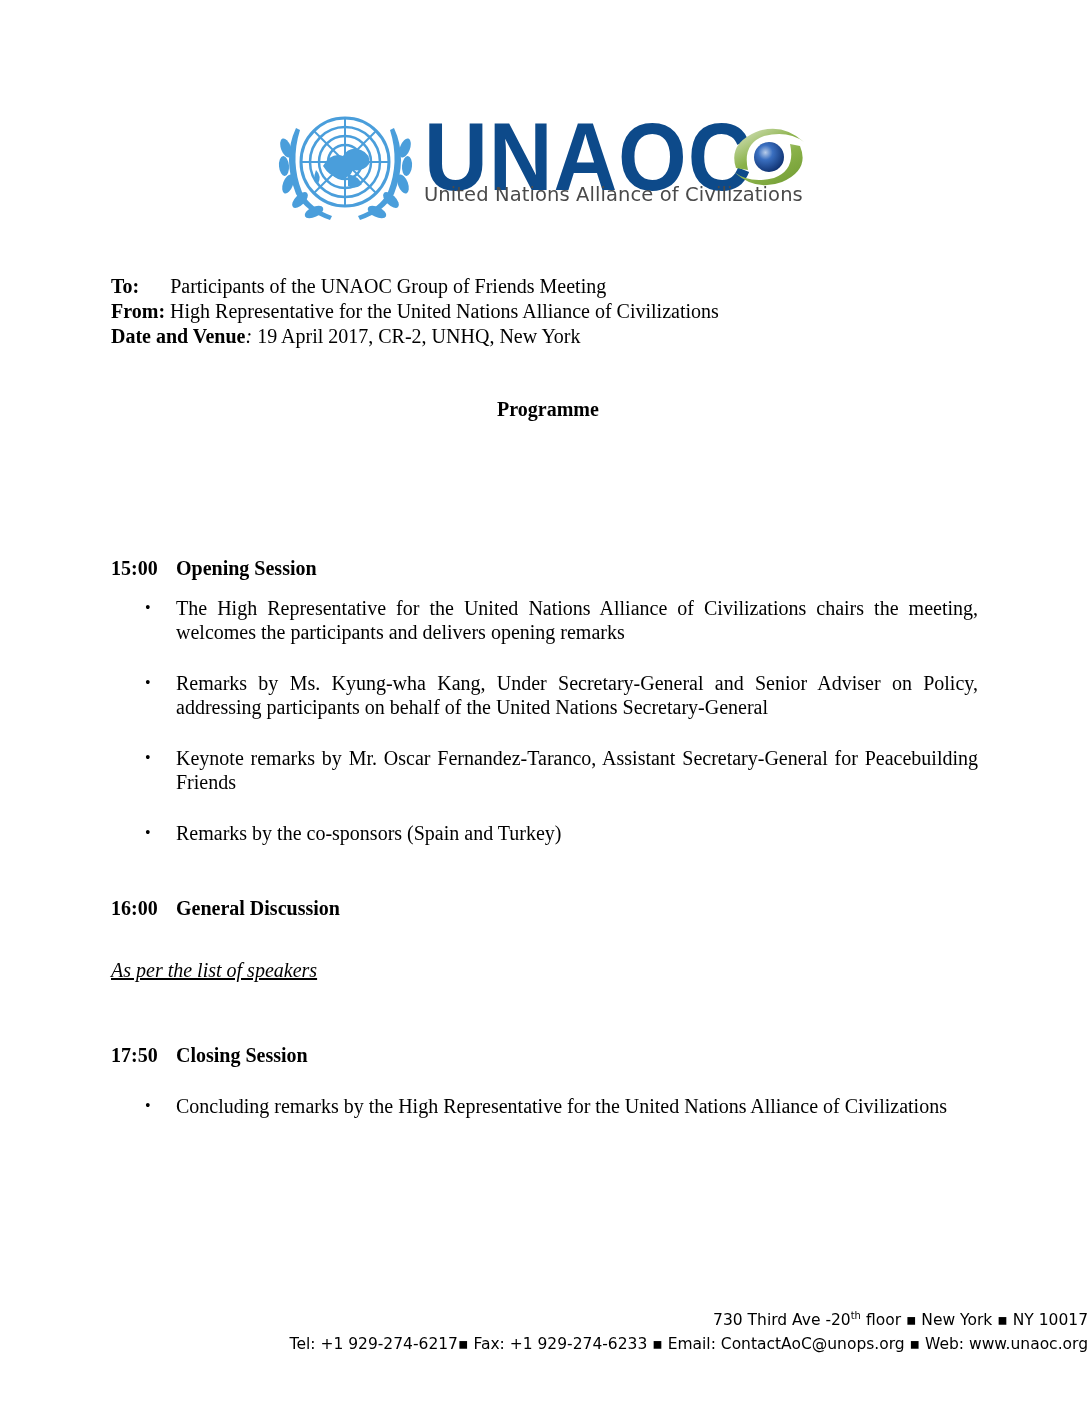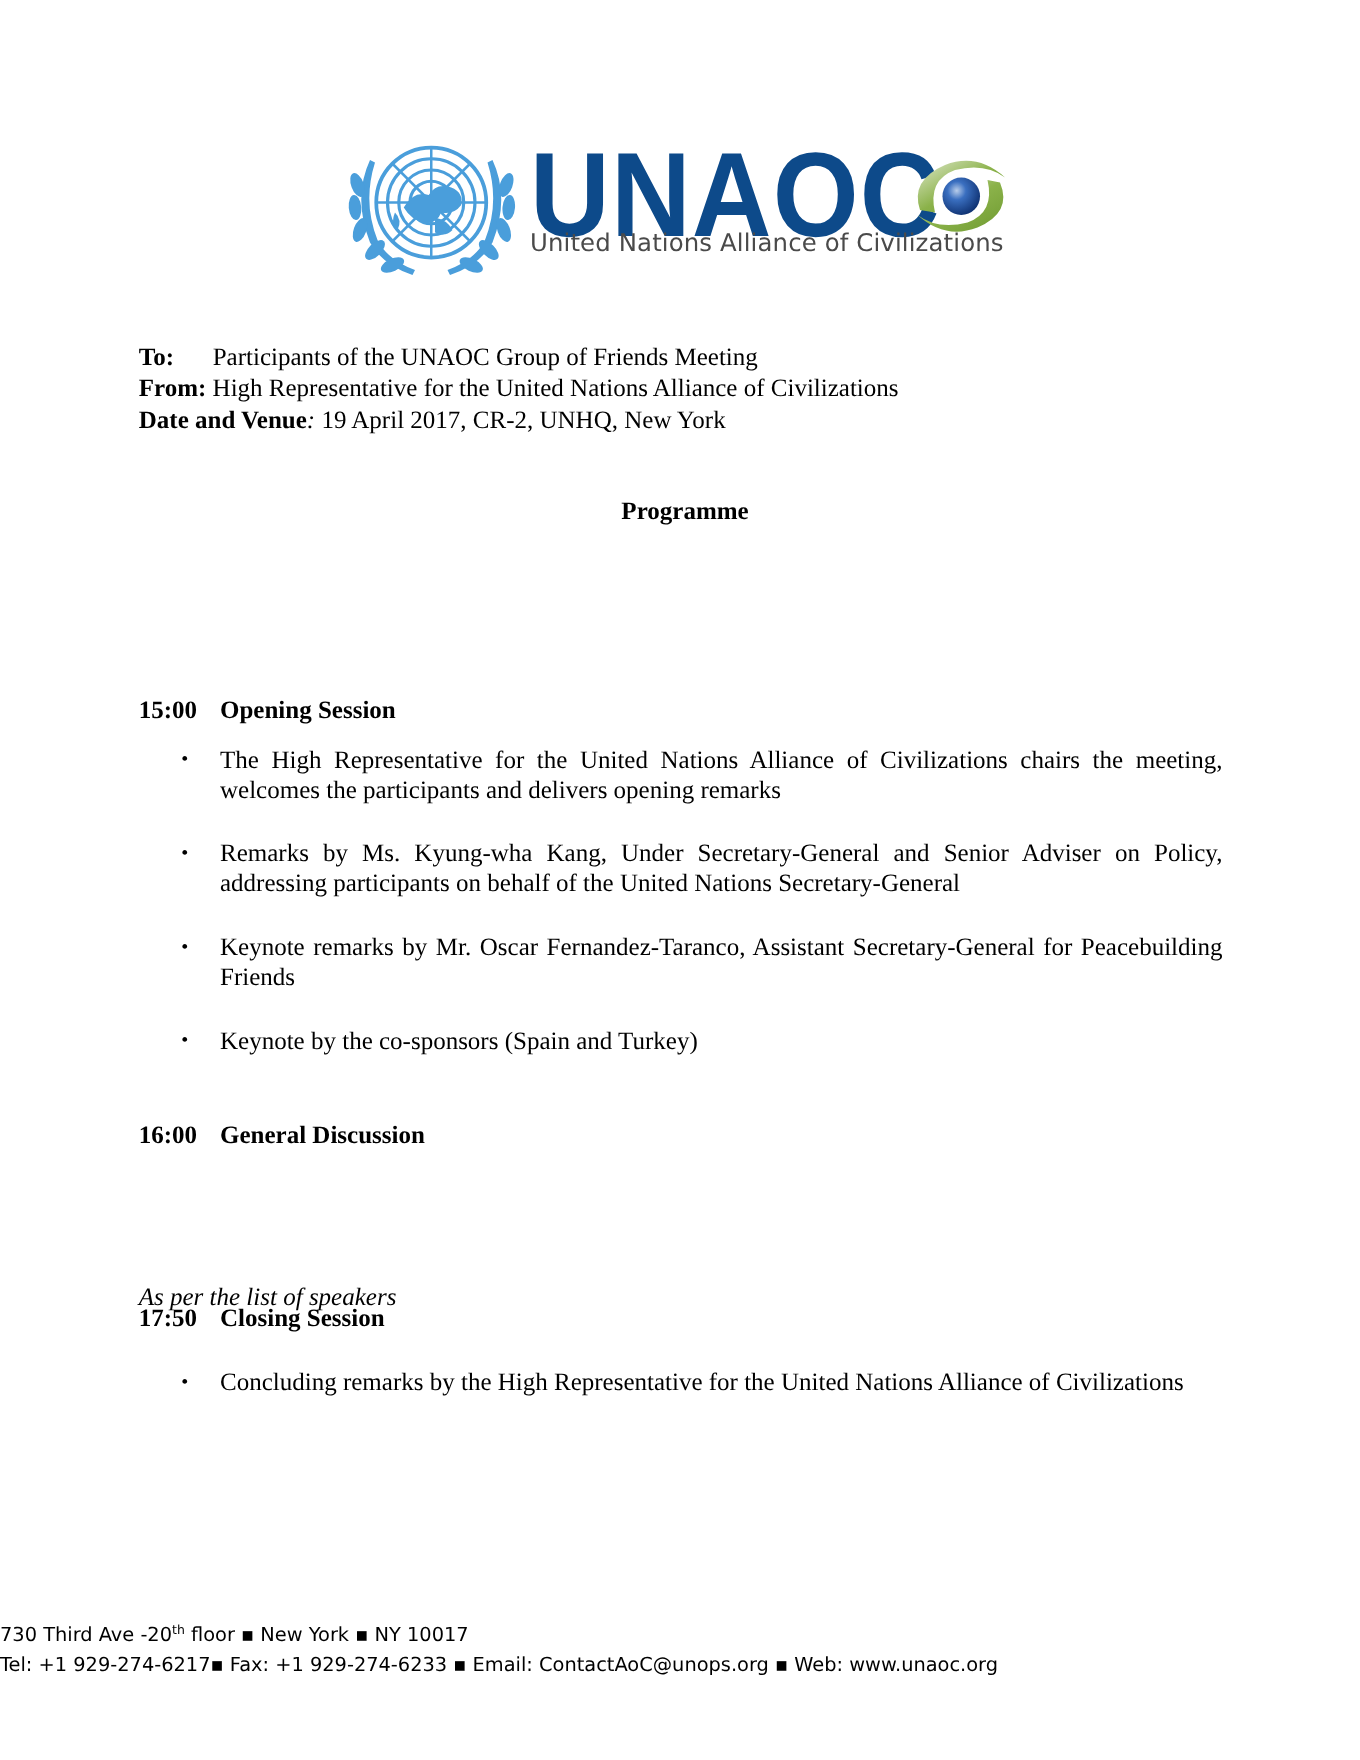--- a/index.html
+++ b/index.html
@@ -124,25 +124,26 @@
       margin-left: 31px;
       text-align: justify;
       text-align-last: left;
     }
 
     
     .footer {
       position: absolute;
       left: 0;
       width: 1088px;
-      text-align: left;
+      text-align: right;
       font-family: "DejaVu Sans", "Liberation Sans", sans-serif;
       font-size: 15.5px;
       line-height: 24px;
       color: #000000;
+      margin-top: 12px;
     }
     .footer sup { font-size: 10px; line-height: 0; }
   </style>
 </head>
 <body>
 
 <div class="page">
 
   <div class="logo">
     <svg class="un-emblem" viewBox="0 0 135 118">
@@ -236,28 +237,28 @@
     <div class="text">Remarks by Ms. Kyung-wha Kang, Under Secretary-General and Senior Adviser on Policy, addressing participants on behalf of the United Nations Secretary-General</div>
   </div>
 
   <div class="bullet-item" style="top:746px;">
     <span class="dot">•</span>
     <div class="text">Keynote remarks by Mr. Oscar Fernandez-Taranco, Assistant Secretary-General for Peacebuilding Friends</div>
   </div>
 
   <div class="bullet-item" style="top:821px;">
     <span class="dot">•</span>
-    <div class="text">Keynote by the co-sponsors (Spain and Turkey)</div>
+    <div class="text">Remarks by the co-sponsors (Spain and Turkey)</div>
   </div>
 
   <div class="line bold" style="top:896px;">
     <span class="time">16:00</span><span>General Discussion</span>
   </div>
 
-  <div class="line italic" style="top:1026px;">As per the list of speakers</div>
+  <div class="line italic" style="top:958px;text-decoration:underline;">As per the list of speakers</div>
 
   <div class="line bold" style="top:1043px;">
     <span class="time">17:50</span><span>Closing Session</span>
   </div>
 
   <div class="bullet-item" style="top:1094px;">
     <span class="dot">•</span>
     <div class="text">Concluding remarks by the High Representative for the United Nations Alliance of Civilizations</div>
   </div>
 

